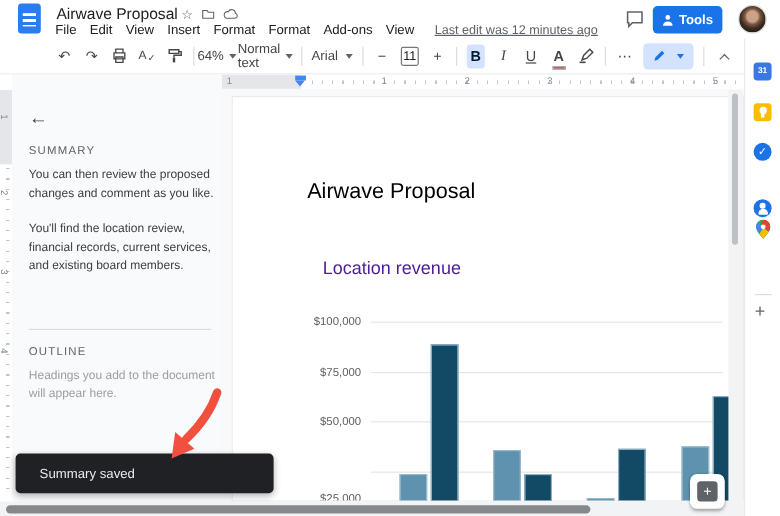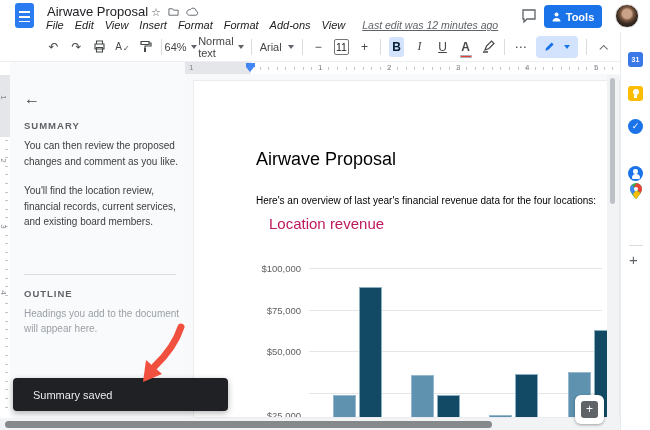--- a/index.html
+++ b/index.html
@@ -7,21 +7,21 @@
   .app { position:relative; width:650px; height:430px; background:#fff; overflow:hidden;
          font-family:"Liberation Sans","DejaVu Sans",sans-serif; }
 
   
   .topbar { position:absolute; left:0; top:0; width:650px; height:32px; background:#fff; z-index:10; }
   .docs-logo { position:absolute; left:15px; top:3px; width:19px; height:25px; background:#2b7cf0; border-radius:3px; }
   .docs-logo .lines { position:absolute; left:4px; top:8px; right:4px; height:11px;
     background:repeating-linear-gradient(to bottom,#fff 0 2px,transparent 2px 5px); }
   .doc-title { position:absolute; left:47px; top:4px; font-size:13px; color:#202124; }
   .title-icon { position:absolute; top:6px; font-size:11px; color:#5f6368; }
-  .menu-row { position:absolute; left:46px; top:19px; display:flex; align-items:center; gap:11px; font-size:11px; color:#202124;font-style:italic; }
+  .menu-row { position:absolute; left:46px; top:19px; display:flex; align-items:center; gap:11px; font-size:11px; color:#202124; }
   .menu-item { cursor:default; }
   .last-edit { font-size:10.5px; color:#5f6368; text-decoration:underline; margin-left:6px; }
   .comment-btn { position:absolute; left:521px; top:8px; width:18px; height:17px; }
   .share-btn { position:absolute; left:544px; top:5px; width:58px; height:23px; background:#1a73e8; border-radius:4px;
     color:#fff; font-size:11px; font-weight:bold; display:flex; align-items:center; justify-content:center; gap:5px; }
   .avatar { position:absolute; left:615px; top:4px; width:24px; height:24px; border-radius:50%;
     background:radial-gradient(circle at 50% 40%, #caa287 26%, #7a5741 38%, #3c2b20 58%, #26201b 75%);
     border:1px solid #e0e0e0; }
 
   
@@ -47,41 +47,41 @@
 
   
   .vruler { position:absolute; left:0; top:62px; width:10px; height:356px; z-index:3; }
   .vruler .margin-block { position:absolute; left:0; top:13px; width:10px; height:62px; background:#e4e6e9; }
   .vruler .vticks { position:absolute; left:5px; top:78px; width:3px; bottom:4px;
     background:repeating-linear-gradient(to bottom,#c2c5c9 0 1px,transparent 1px 8.6px); }
   .vruler .vnum { position:absolute; left:1px; font-size:8px; color:#80868b; transform:rotate(90deg); }
 
   .panel { position:absolute; left:10px; top:62px; width:175px; height:356px; background:#f9fafb; z-index:2; }
   .back-arrow { position:absolute; left:14px; top:28px; font-size:16px; color:#444746; }
-  .panel-heading { position:absolute; left:14px; font-size:9.5px; letter-spacing:1px; color:#5f6368; font-weight:bold; }
+  .panel-heading { position:absolute; left:14px; font-size:9.5px; letter-spacing:1px; color:#5f6368; font-weight:normal; }
   .panel-paras { position:absolute; left:14px; top:76px; width:158px; }
   .panel-paras p { font-size:10px; line-height:1.55; color:#3c4043; margin-bottom:14px; }
   .panel-divider { position:absolute; left:14px; top:212px; width:152px; height:1px; background:#dadce0; }
   .outline-placeholder { position:absolute; left:14px; top:244px; width:158px; font-size:10px; line-height:1.5; color:#9aa0a6; }
 
   .doc-area { position:absolute; left:185px; top:62px; width:435px; height:356px; background:#f8f9fa; overflow:hidden; z-index:1; }
   .hruler { position:absolute; left:0; top:0; width:435px; height:12px; background:#fff; }
   .hruler .margin-seg { position:absolute; left:0; top:0; width:66px; height:12px; background:#e4e6e9; }
   .hruler .hticks { position:absolute; left:66px; top:5px; right:0; height:3px;
     background:repeating-linear-gradient(to right,#c2c5c9 0 1px,transparent 1px 8.6px); }
   .hruler .hnum { position:absolute; top:1px; font-size:8px; color:#80868b; }
   .indent-marker { position:absolute; left:61px; top:1px; width:9px; }
   .indent-marker .rect { width:9px; height:4px; background:#4285f4; }
   .indent-marker .tri { width:0; height:0; border-left:4.5px solid transparent; border-right:4.5px solid transparent; border-top:5px solid #4285f4; }
 
   .page { position:absolute; left:8px; top:18px; width:427px; height:338px; background:#fff;
     border:1px solid #e9ebee; overflow:hidden; }
   .doc-heading { position:absolute; left:62px; top:68px; font-size:18px; color:#000; }
   .doc-intro { position:absolute; left:62px; top:114px; width:360px; font-size:10px; color:#000; white-space:nowrap; }
-  .chart-title { position:absolute; left:75px; top:134px; font-size:15px; color:#be185d; }
+  .chart-title { position:absolute; left:75px; top:134px; font-size:15px; color:#4c1d95; }
   .legend { position:absolute; left:115px; top:162px; width:293px; display:flex; justify-content:center; gap:24px; }
   .legend-item { display:flex; align-items:center; gap:5px; font-size:9.5px; color:#555; }
   .legend-swatch { width:10px; height:10px; }
   .plot { position:absolute; left:115px; top:187px; width:293px; height:166px; }
   .gridline { position:absolute; left:0; width:293px; height:1px; background:#e4e6e8; }
   .ytick { position:absolute; left:-66px; width:58px; text-align:right; font-size:9.5px; color:#616161; }
   .bar-group { position:absolute; bottom:-1px; display:flex; align-items:flex-end; gap:3px; }
   .bar { width:23px; border:1px solid rgba(160,192,210,.85); }
 
   .chart-float-btn { position:absolute; left:575px; top:395px; width:29px; height:29px; background:#fff;
@@ -254,21 +254,20 @@
       <div class="hticks"></div>
       <span id="hruler-nums"><span class="hnum" style="left: 4px;">1</span><span class="hnum" style="left: 133px;">1</span><span class="hnum" style="left: 202px;">2</span><span class="hnum" style="left: 271px;">3</span><span class="hnum" style="left: 340px;">4</span><span class="hnum" style="left: 409px;">5</span></span>
       <div class="indent-marker">
           <div class="rect"></div>
           <div class="tri"></div>
         </div>
     </div>
 
     <div class="page">
       <div class="doc-heading">Airwave Proposal</div>
-      <div class="doc-intro">Here's an overview of last year's financial revenue data for the four locations:</div>
 
       <div class="chart-title">Location revenue</div>
       <div class="plot" id="chart-plot">
           <div class="gridline" style="top: 124.5px;"></div>
           <div class="ytick" style="top: 119.5px; margin-top: 22px;">$25,000</div>
           <div class="gridline" style="top: 83px;"></div>
           <div class="ytick" style="top: 78px;">$50,000</div>
           <div class="gridline" style="top: 41.5px;"></div>
           <div class="ytick" style="top: 36.5px;">$75,000</div>
           <div class="gridline" style="top: 0px;"></div>

